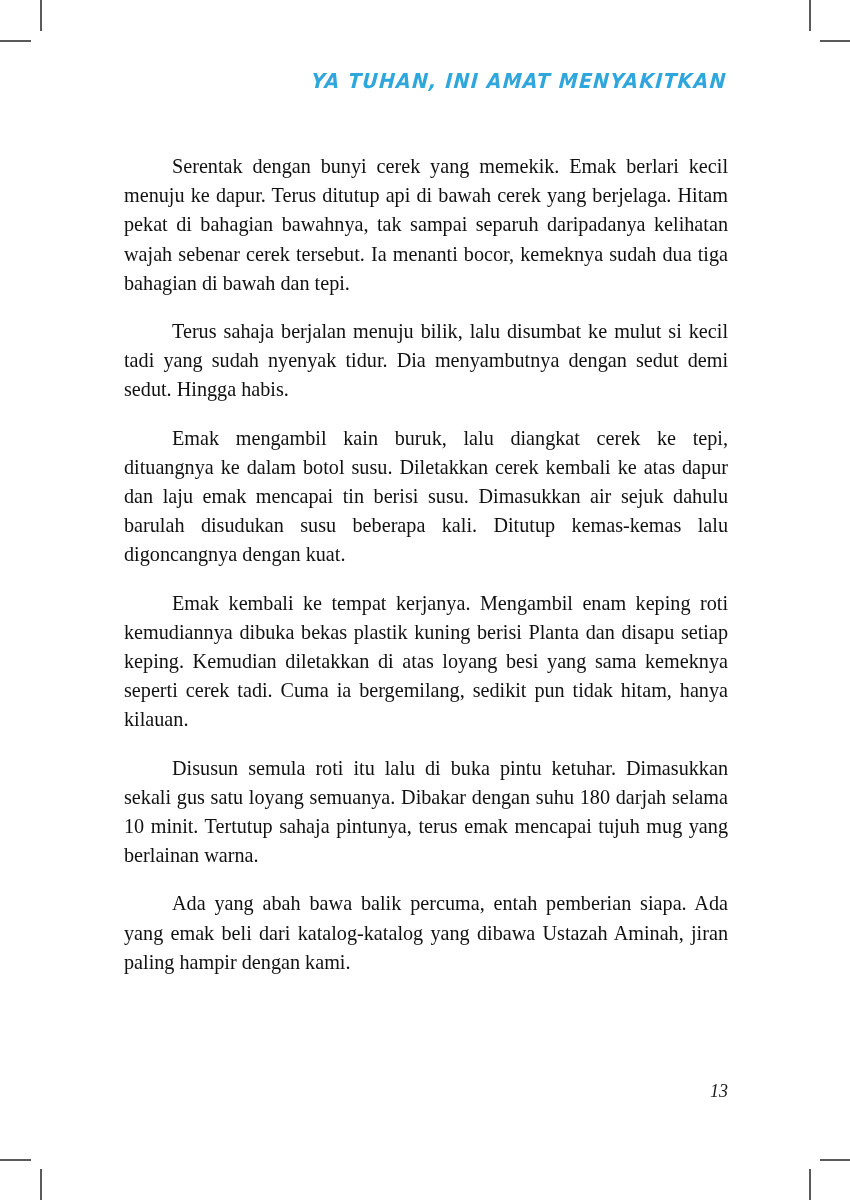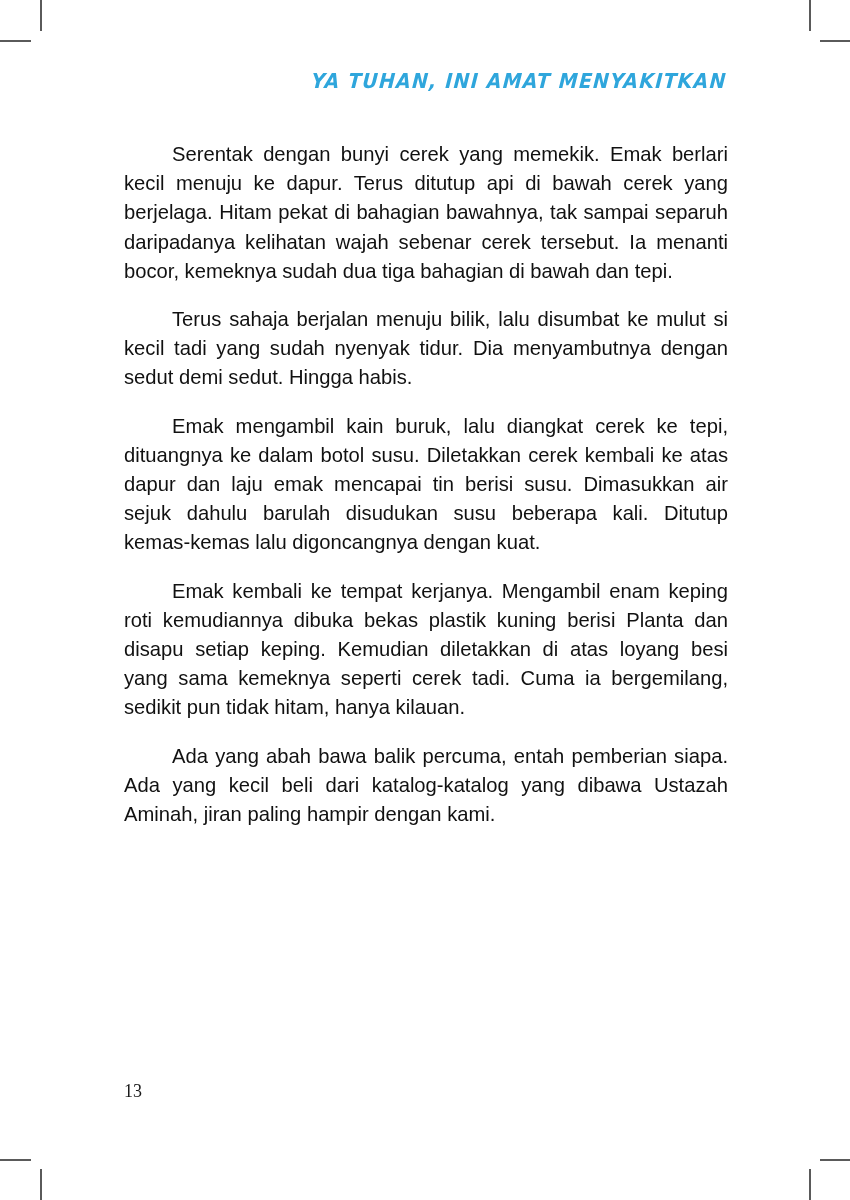--- a/index.html
+++ b/index.html
@@ -51,42 +51,44 @@
   }
 
   
   .textblock {
     position: absolute;
     left: 124px;
     top: 140px;
     width: 604px;
   }
   .para {
-    margin: 0 0 19px 0;
-    font-family: Liberation Sans, sans-serif;
+    margin: 12px 0 19px 0;
+    font-family: Liberation Serif, serif;
     font-size: 20.2px;
     line-height: 29.2px;
     color: #111111;
     text-align: justify;
     text-justify: inter-word;
     text-indent: 48px;
     -webkit-hyphens: none;
     hyphens: none;
   }
   .para:last-child { margin-bottom: 0; }
 
   
   .folio {
     position: absolute;
     left: 124px;
     top: 1081px;
     width: 604px;
+    text-align: right;
     font-family: "Liberation Serif", "DejaVu Serif", serif;
     font-size: 18px;
     color: #1a1a1a;
+    font-style: italic;
   }
 </style>
 </head>
 <body>
 
 <div class="page">
 
   <div class="crop v crop-tl-v"></div>
   <div class="crop h crop-tl-h"></div>
   <div class="crop v crop-tr-v"></div>
@@ -96,18 +98,19 @@
   <div class="crop v crop-br-v"></div>
   <div class="crop h crop-br-h"></div>
 
   <div class="runhead">YA TUHAN, INI AMAT MENYAKITKAN</div>
 
   <div class="textblock">
     <p class="para">Serentak dengan bunyi cerek yang memekik. Emak berlari kecil menuju ke dapur. Terus ditutup api di bawah cerek yang berjelaga. Hitam pekat di bahagian bawahnya, tak sampai separuh daripadanya kelihatan wajah sebenar cerek tersebut. Ia menanti bocor, kemeknya sudah dua tiga bahagian di bawah dan tepi.</p>
     <p class="para">Terus sahaja berjalan menuju bilik, lalu disumbat ke mulut si kecil tadi yang sudah nyenyak tidur. Dia menyambutnya dengan sedut demi sedut. Hingga habis.</p>
     <p class="para">Emak mengambil kain buruk, lalu diangkat cerek ke tepi, dituangnya ke dalam botol susu. Diletakkan cerek kembali ke atas dapur dan laju emak mencapai tin berisi susu. Dimasukkan air sejuk dahulu barulah disudukan susu beberapa kali. Ditutup kemas-kemas lalu digoncangnya dengan kuat.</p>
     <p class="para">Emak kembali ke tempat kerjanya. Mengambil enam keping roti kemudiannya dibuka bekas plastik kuning berisi Planta dan disapu setiap keping. Kemudian diletakkan di atas loyang besi yang sama kemeknya seperti cerek tadi. Cuma ia bergemilang, sedikit pun tidak hitam, hanya kilauan.</p>
-    <p class="para">Ada yang abah bawa balik percuma, entah pemberian siapa. Ada yang kecil beli dari katalog-katalog yang dibawa Ustazah Aminah, jiran paling hampir dengan kami.</p>
+    <p class="para">Disusun semula roti itu lalu di buka pintu ketuhar. Dimasukkan sekali gus satu loyang semuanya. Dibakar dengan suhu 180 darjah selama 10 minit. Tertutup sahaja pintunya, terus emak mencapai tujuh mug yang berlainan warna.</p>
+    <p class="para">Ada yang abah bawa balik percuma, entah pemberian siapa. Ada yang emak beli dari katalog-katalog yang dibawa Ustazah Aminah, jiran paling hampir dengan kami.</p>
   </div>
 
   <div class="folio">13</div>
 
 </div>
 
 </body></html>

